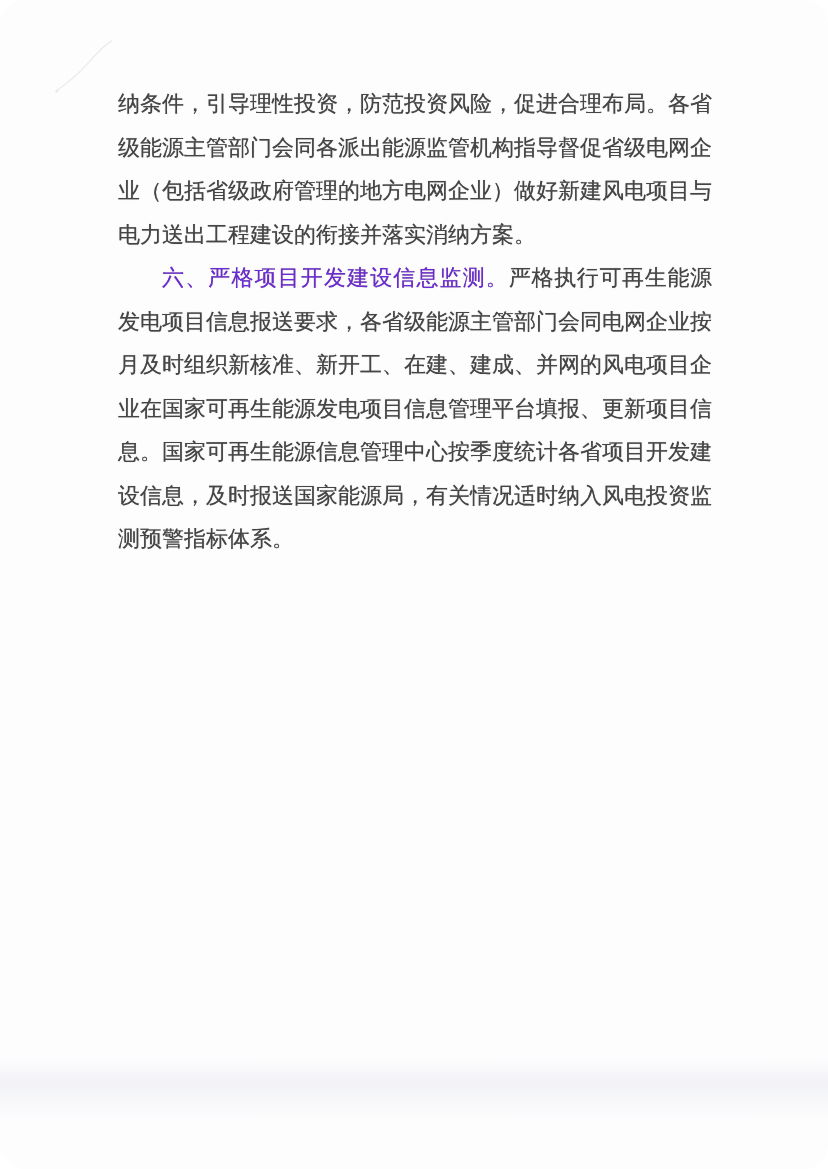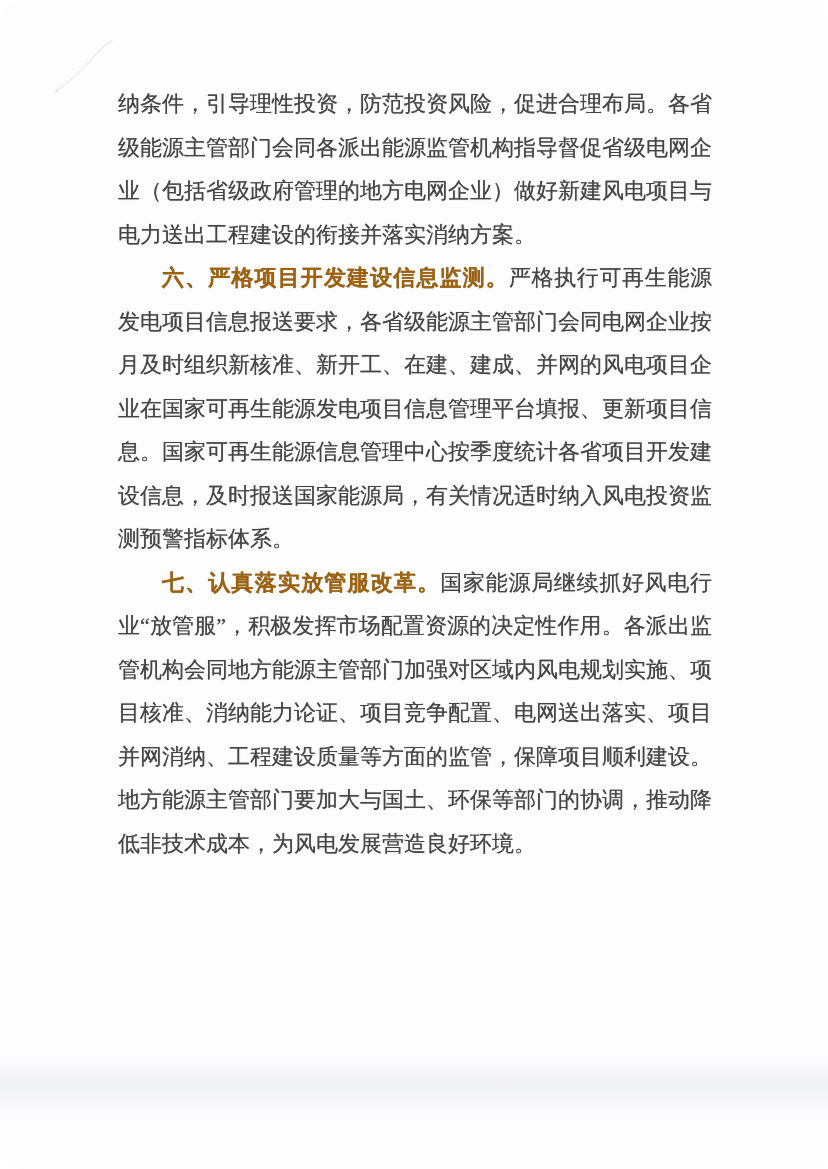--- a/index.html
+++ b/index.html
@@ -31,22 +31,22 @@
     text-align: justify;
     text-justify: inter-character;
     text-align-last: left;
   }
   .para.indent {
     text-indent: 44px;
   }
   .seg { font-weight: 400; }
   .seg-bold {
     font-family: "Liberation Sans", "DejaVu Sans", sans-serif;
-    font-weight: 700;
-    color: #a16207;
+    font-weight: 400;
+    color: #6d28d9;
     letter-spacing: 0.5px;
   }
   
   .scan-scratch {
     position: absolute;
     left: 50px;
     top: 33px;
     width: 70px;
     height: 65px;
     opacity: 0.5;
@@ -73,18 +73,17 @@
 <div class="page">
 
   <svg class="scan-scratch" viewBox="0 0 70 65" xmlns="http://www.w3.org/2000/svg">
     <path d="M6 58 Q 25 45 40 28 T 62 8" stroke="#dcdde2" stroke-width="1.4" fill="none" stroke-linecap="round"></path>
     <circle cx="7" cy="58" r="1.6" fill="#d8d9de"></circle>
   </svg>
 
   <div class="doc-body">
       <p class="para"><span class="seg">纳条件，引导理性投资，防范投资风险，促进合理布局。各省级能源主管部门会同各派出能源监管机构指导督促省级电网企业（包括省级政府管理的地方电网企业）做好新建风电项目与电力送出工程建设的衔接并落实消纳方案。</span></p>
       <p class="para indent"><span class="seg seg-bold">六、严格项目开发建设信息监测。</span><span class="seg">严格执行可再生能源发电项目信息报送要求，各省级能源主管部门会同电网企业按月及时组织新核准、新开工、在建、建成、并网的风电项目企业在国家可再生能源发电项目信息管理平台填报、更新项目信息。国家可再生能源信息管理中心按季度统计各省项目开发建设信息，及时报送国家能源局，有关情况适时纳入风电投资监测预警指标体系。</span></p>
-      <p class="para indent"><span class="seg seg-bold">七、认真落实放管服改革。</span><span class="seg">国家能源局继续抓好风电行业“放管服”，积极发挥市场配置资源的决定性作用。各派出监管机构会同地方能源主管部门加强对区域内风电规划实施、项目核准、消纳能力论证、项目竞争配置、电网送出落实、项目并网消纳、工程建设质量等方面的监管，保障项目顺利建设。地方能源主管部门要加大与国土、环保等部门的协调，推动降低非技术成本，为风电发展营造良好环境。</span></p>
     </div>
 
   <div class="scan-band"></div>
 
 </div>
 
 </body></html>

